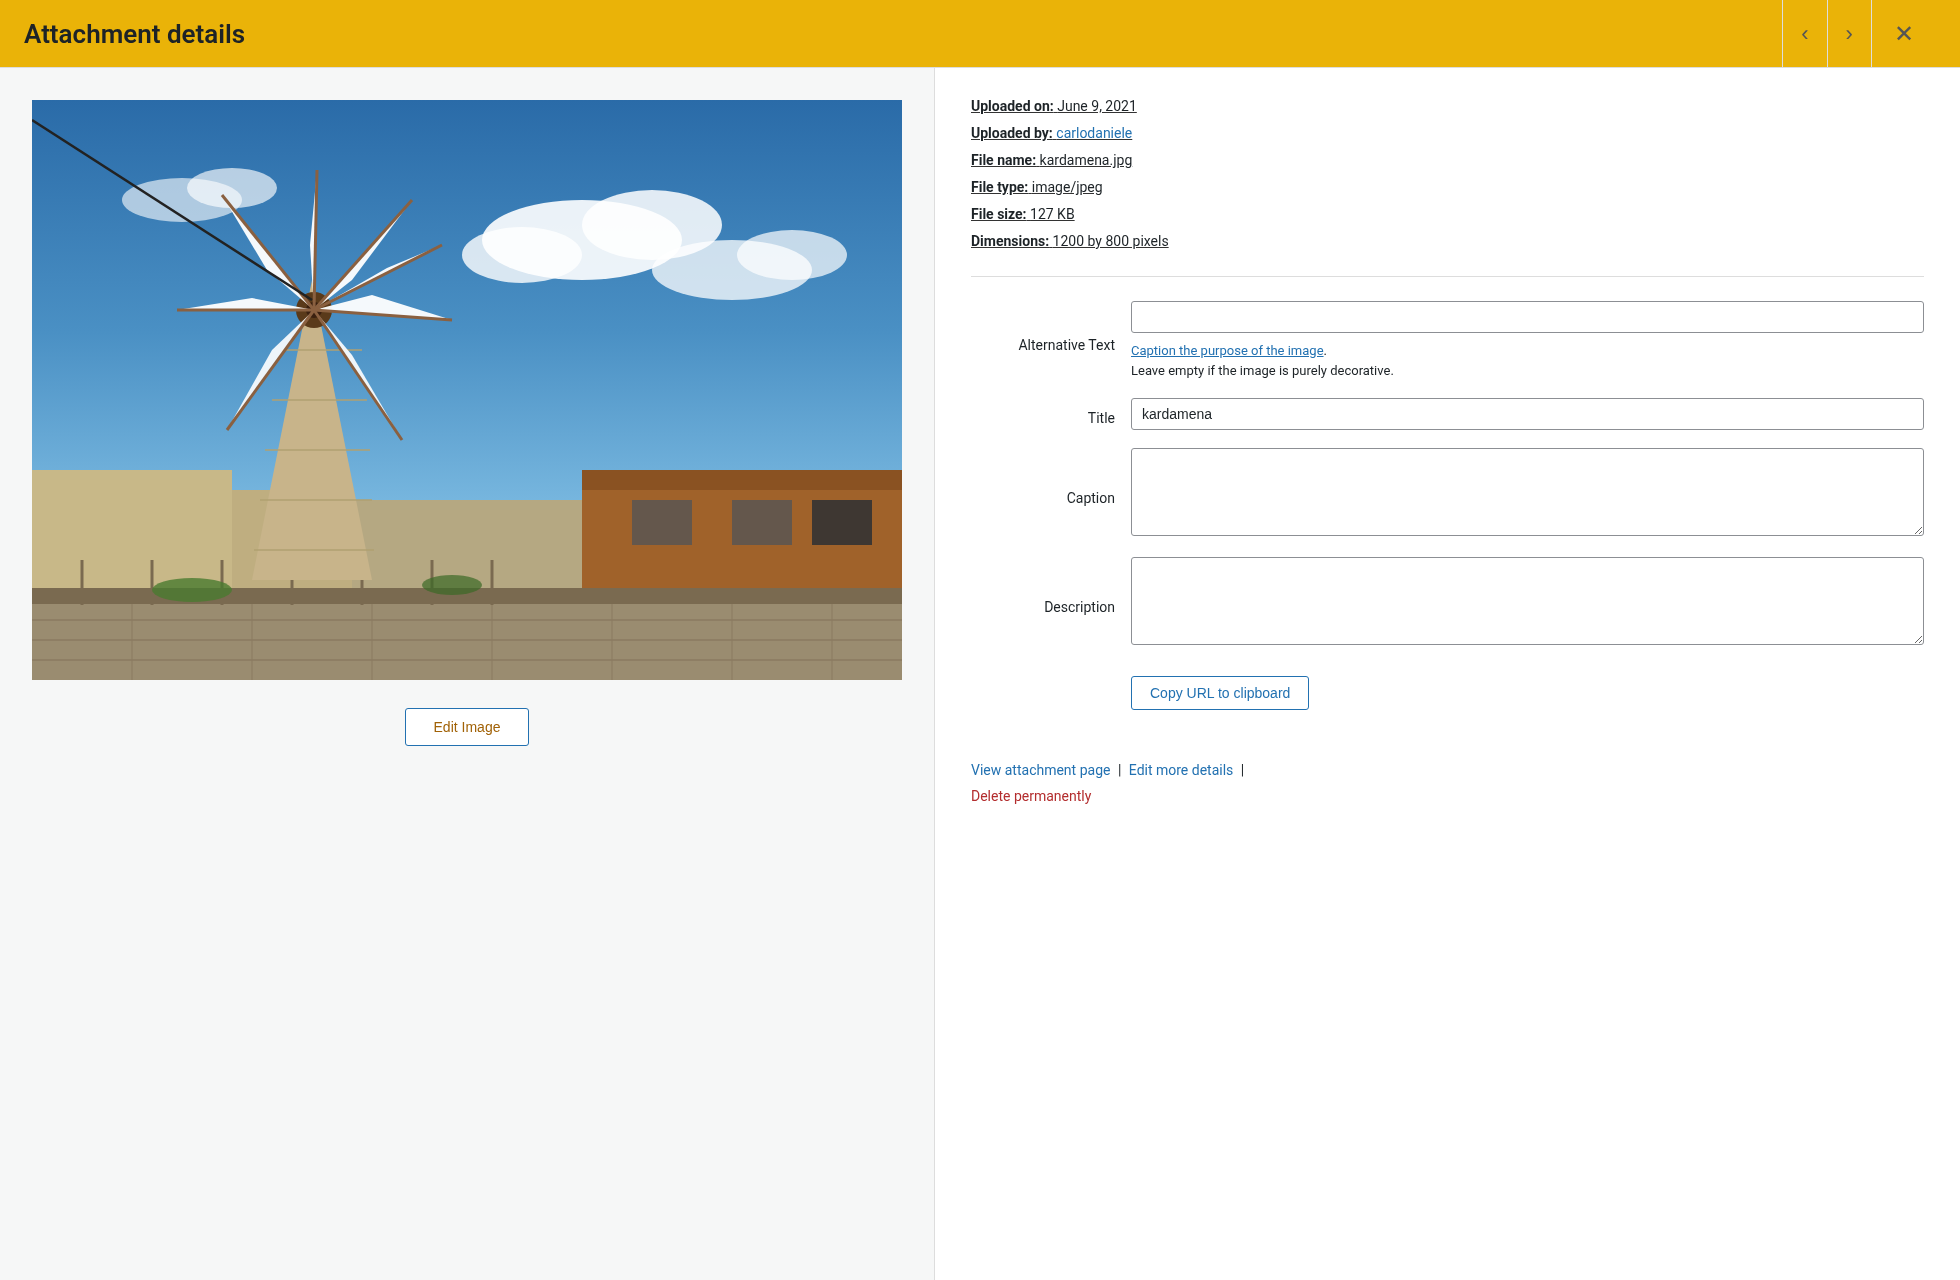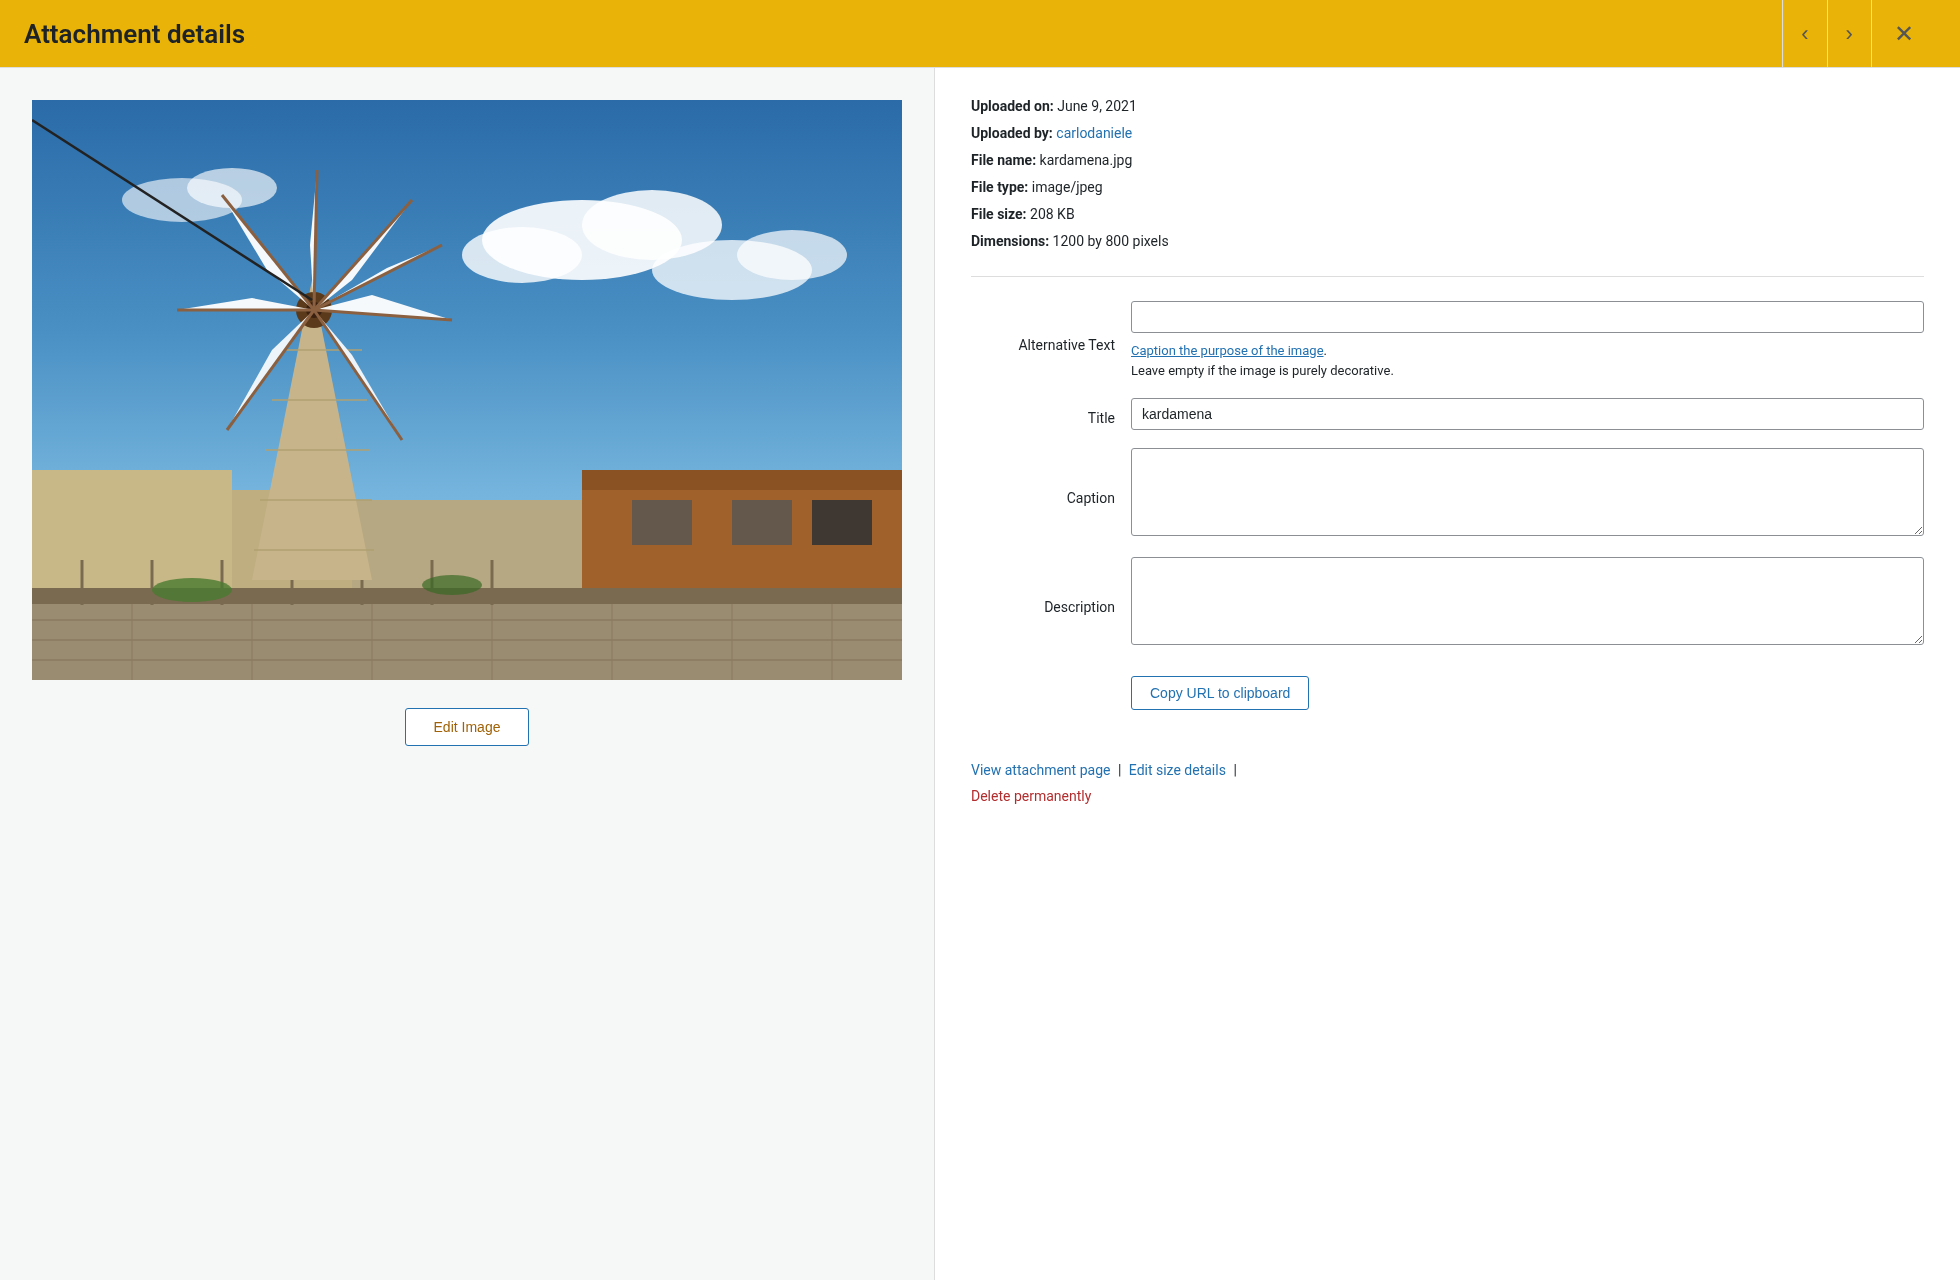--- a/index.html
+++ b/index.html
@@ -111,20 +111,21 @@
     
     .details-panel {
       flex: 1;
       padding: 28px 36px;
       border-left: 1px solid #ddd;
       overflow-y: auto;
     }
 
     .file-info {
       margin-bottom: 16px;
+      text-decoration: underline;
     }
 
     .file-info p {
       margin-bottom: 6px;
       font-size: 14px;
       line-height: 1.5;
       color: #1d2327;
     }
 
     .file-info strong {
@@ -382,21 +383,21 @@
         <p>
           <strong>File name:</strong>
           <span>kardamena.jpg</span>
         </p>
         <p>
           <strong>File type:</strong>
           <span>image/jpeg</span>
         </p>
         <p>
           <strong>File size:</strong>
-          <span>208 KB</span>
+          <span>127 KB</span>
         </p>
         <p>
           <strong>Dimensions:</strong>
           <span>1200 by 800 pixels</span>
         </p>
       </div>
 
       <hr class="separator">
 
       <div class="form-row">
@@ -433,21 +434,21 @@
 
 
       <div>
         <button class="copy-url-btn">Copy URL to clipboard</button>
       </div>
 
       <div class="footer-links">
         <div class="main-links">
           <a href="#">View attachment page</a>
           <span class="pipe-sep">|</span>
-          <a href="#">Edit size details</a>
+          <a href="#">Edit more details</a>
           <span class="pipe-sep">|</span>
         </div>
         <div class="delete-link">
           <a href="#">Delete permanently</a>
         </div>
       </div>
 
     </div>
   </div>
 </div>

